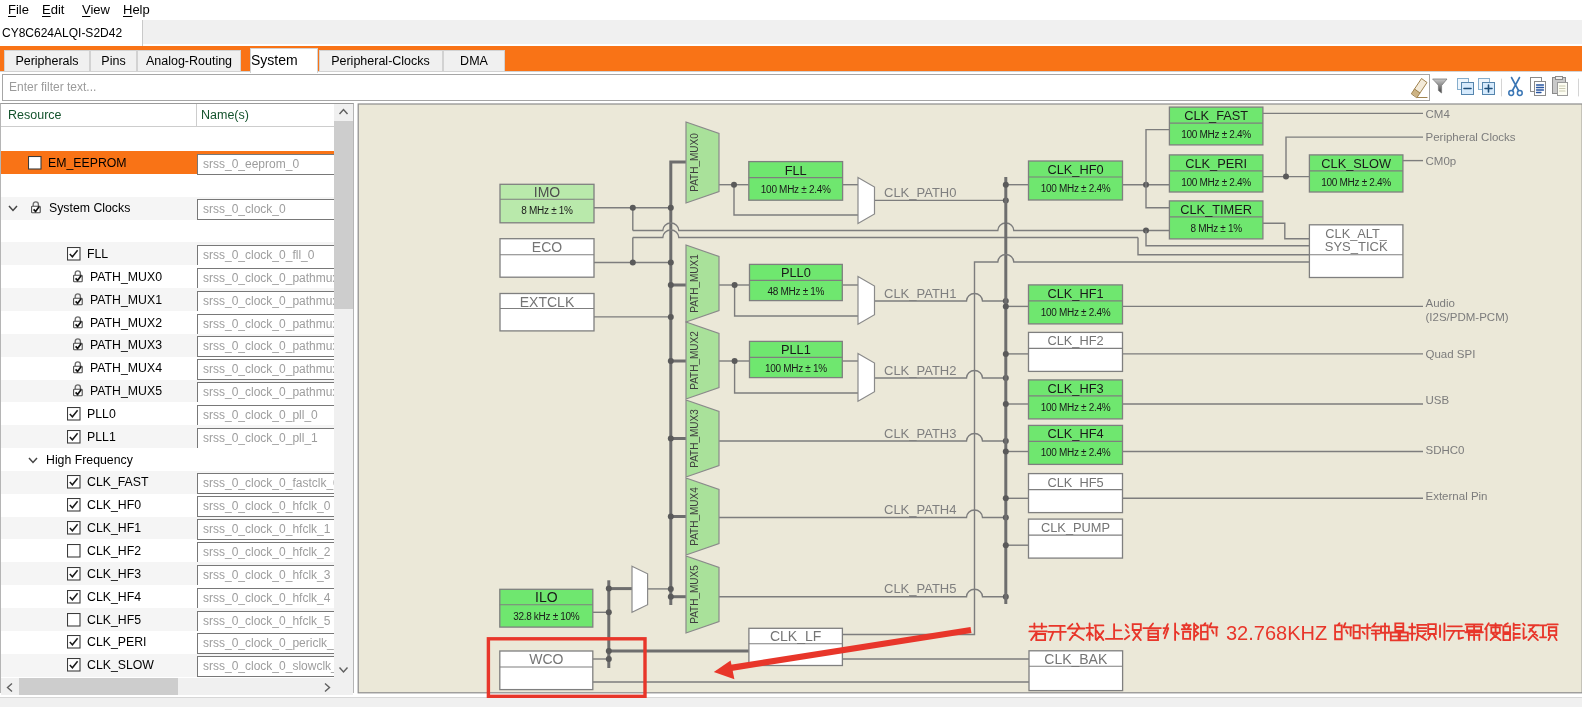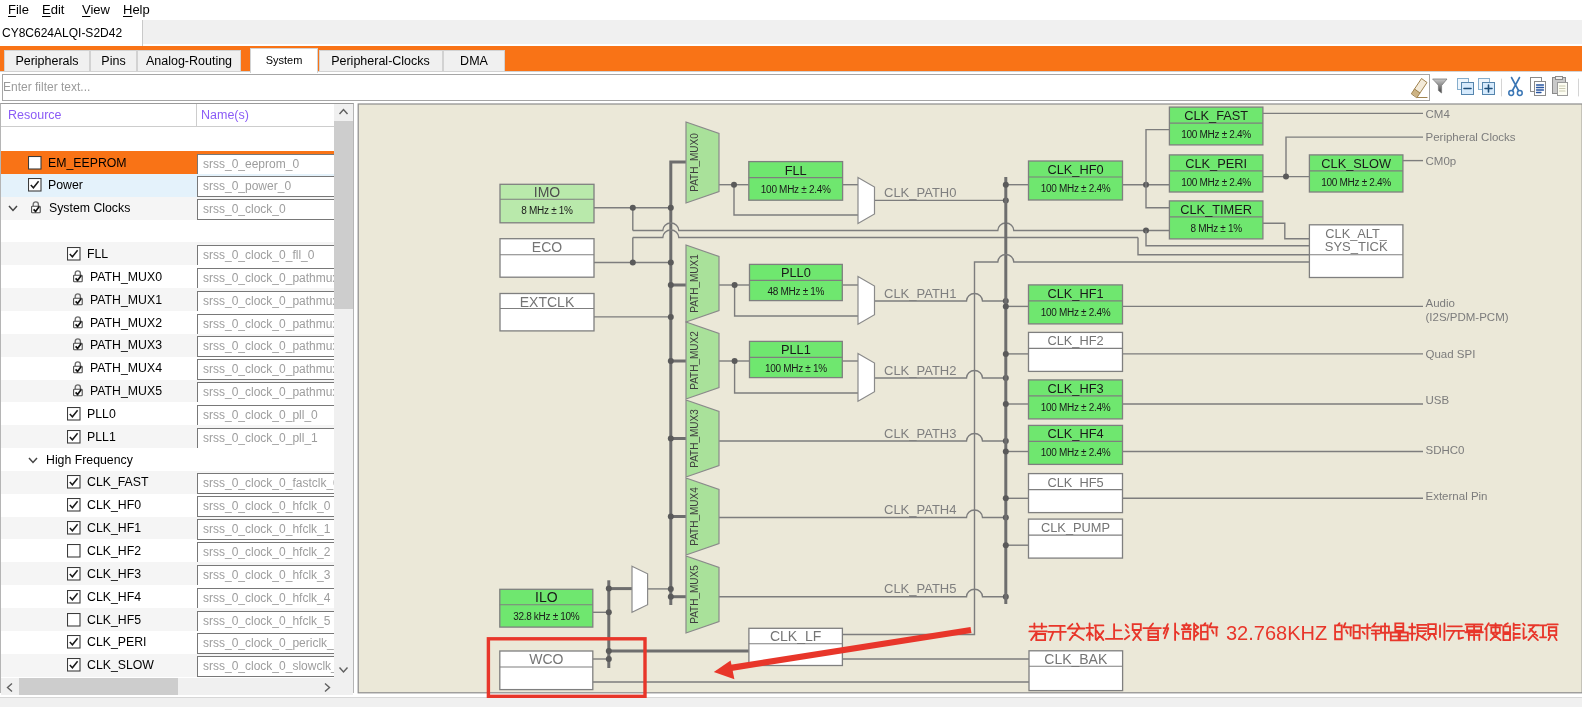--- a/index.html
+++ b/index.html
@@ -4,25 +4,25 @@
 html,body{width:1582px;height:707px;overflow:hidden;background:#fff;
 font-family:"Liberation Sans",sans-serif;-webkit-font-smoothing:antialiased}
 .abs{position:absolute}
 #menubar{position:absolute;left:0;top:0;width:1582px;height:20px;background:#fff}
 #menubar span{position:absolute;top:2px;font-size:13px;color:#000}
 #menubar u{text-decoration:underline;text-underline-offset:2px}
 #doctabs{position:absolute;left:0;top:20px;width:1582px;height:26px;background:#f0f0f0;border-bottom:2px solid #fff}
 #subtabrow{position:absolute;left:0;top:46px;width:1582px;height:26px;background:#f97316}
 .stab{position:absolute;top:3.5px;height:21.5px;background:#f0f0f0;border:1px solid #d2d2d2;border-bottom:none;font-size:12.5px;color:#000;text-align:center;line-height:21px}
 #tabline{position:absolute;left:0;top:25px;width:1582px;height:1px;background:#d2d2d2}
-#stab-active{position:absolute;left:250px;top:1.5px;width:68px;height:25px;background:#fff;border:1px solid #d2d2d2;border-bottom:none;font-size:11px;text-align:center;line-height:23px;z-index:3}
+#stab-active{position:absolute;left:250px;top:1.5px;width:68px;height:25px;background:#fff;border:1px solid #d2d2d2;border-bottom:none;font-size:14px;text-align:left;line-height:23px;z-index:3}
 #filterrow{position:absolute;left:0;top:72px;width:1582px;height:31px;background:#fff}
-#filterbox{position:absolute;left:2px;top:2px;width:1428px;height:26.5px;background:#fff;border:1px solid #a6a6a6;font-size:12px;color:#9b9b9b;line-height:25px;}
+#filterbox{position:absolute;left:2px;top:2px;width:1428px;height:26.5px;background:#fff;border:1px solid #a6a6a6;font-size:12px;color:#9b9b9b;line-height:25px;padding-left:6px}
 #leftpanel{position:absolute;left:0;top:103px;width:354px;height:590px;background:#fff;border:1px solid #b5b5b5;border-top:1px solid #9a9a9a}
-#lpheader{position:absolute;left:0;top:0;width:352px;height:23px;background:#fff;border-bottom:1px solid #cdcdcd;font-size:12.5px;color:#8b5cf6}
+#lpheader{position:absolute;left:0;top:0;width:352px;height:23px;background:#fff;border-bottom:1px solid #cdcdcd;font-size:12.5px;color:#14532d}
 .trow{position:absolute;left:0;width:333px;height:22.85px;font-size:12.3px;color:#000}
 .trow .lbl{position:absolute;top:4.5px;white-space:nowrap}
 .nbox{position:absolute;left:196px;top:2.5px;width:138px;height:21px;border:1px solid #787878;background:#fff;font-size:12px;color:#9d9d9d;line-height:18px;padding-left:5px;white-space:nowrap;overflow:hidden}
 .sb{position:absolute;background:#f0f0f0}
 .sbthumb{position:absolute;background:#cdcdcd}
 #statusbar{position:absolute;left:0,top:697px;width:1582px;height:10px;background:#f0f0f0;border-top:1px solid #d7d7d7}
 </style></head>
 <body>
 <div id="menubar">
     <span style="left:8px"><u>F</u>ile</span>
@@ -102,28 +102,20 @@
       <span style="position:absolute;left:7px;top:4px">Resource</span>
       <span style="position:absolute;left:200px;top:4px">Name(s)</span>
       <div style="position:absolute;left:195px;top:0;width:1px;height:23px;background:#cdcdcd"></div>
     </div>
     <div class="trow" style="top:47.05px;background:#f97316">
       <svg class="abs" style="left:27px;top:4.5px" width="14" height="14" viewBox="0 0 14 14">
         <rect x="0.5" y="0.5" width="12.5" height="12.5" fill="#fff" stroke="#3c3c3c" stroke-width="1.1"></rect>
       </svg>
       <span class="lbl" style="left:47px">EM_EEPROM</span>
       <div class="nbox">srss_0_eeprom_0</div>
-    </div>
-    <div class="trow" style="top:69.9px;background:#e4f2fb">
-      <svg class="abs" style="left:27px;top:4.5px" width="14" height="14" viewBox="0 0 14 14">
-        <rect x="0.5" y="0.5" width="12.5" height="12.5" fill="#fff" stroke="#3c3c3c" stroke-width="1.1"></rect>
-        <path d="M2.8 7 L5.4 9.8 L10.6 3.2" fill="none" stroke="#1a1a1a" stroke-width="1.5"></path>
-      </svg>
-      <span class="lbl" style="left:47px">Power</span>
-      <div class="nbox">srss_0_power_0</div>
     </div>
     <div class="trow" style="top:92.75000000000001px;background:#f5f5f5">
       <svg class="abs" style="left:7px;top:8.5px" width="10" height="7" viewBox="0 0 10 7">
         <path d="M1 1 L5 5.4 L9 1" fill="none" stroke="#444" stroke-width="1.5"></path>
       </svg>
       <svg class="abs" style="left:27.5px;top:3.5px" width="15" height="15" viewBox="0 0 15 15">
         <path d="M4.2 6.2 V4.4 A2.6 2.6 0 0 1 9.4 4.4 V6.2" fill="none" stroke="#6a6a6a" stroke-width="1.3"></path>
         <rect x="2.6" y="6.2" width="8.6" height="6.6" rx="0.8" fill="#fff" stroke="#4a4a4a" stroke-width="1.1"></rect>
         <path d="M4.6 9.3 L6.6 11.4 L10.2 6.6" fill="none" stroke="#111" stroke-width="1.7"></path>
       </svg>

